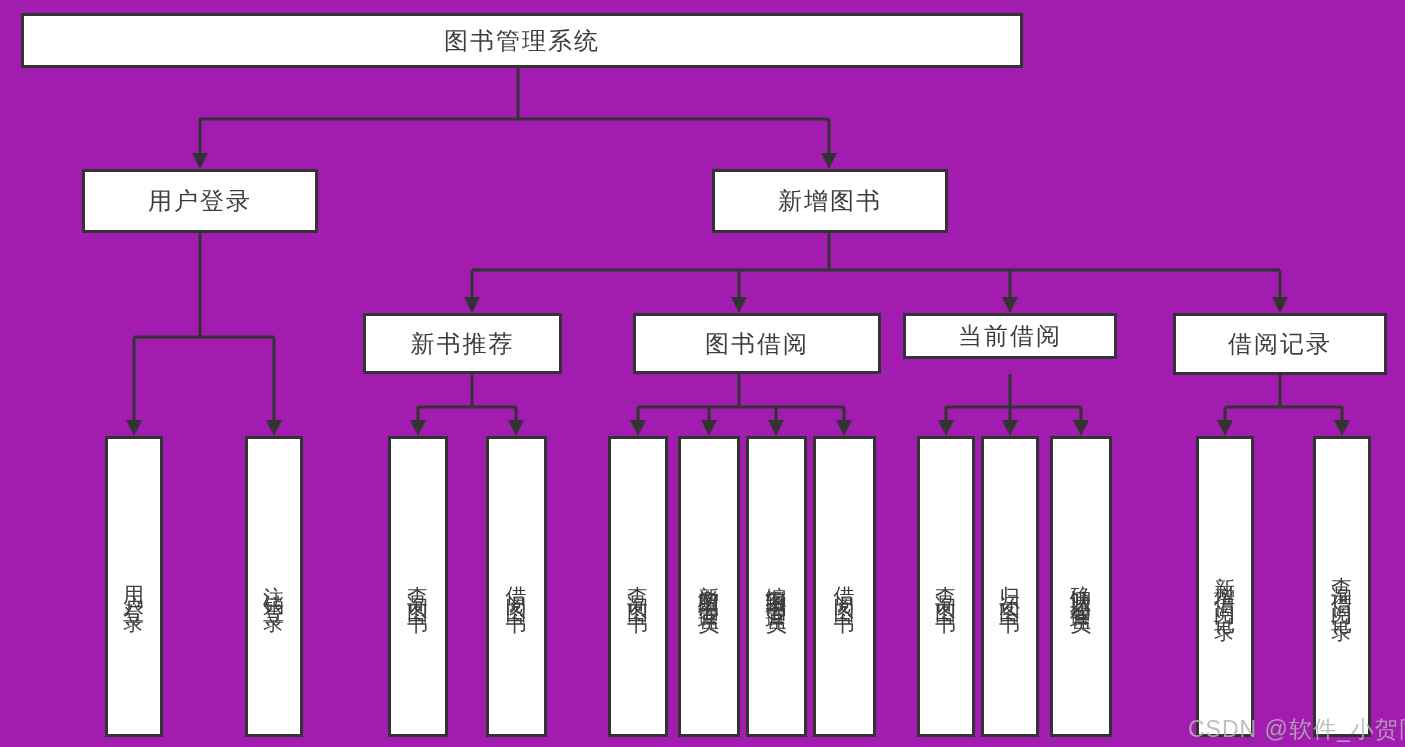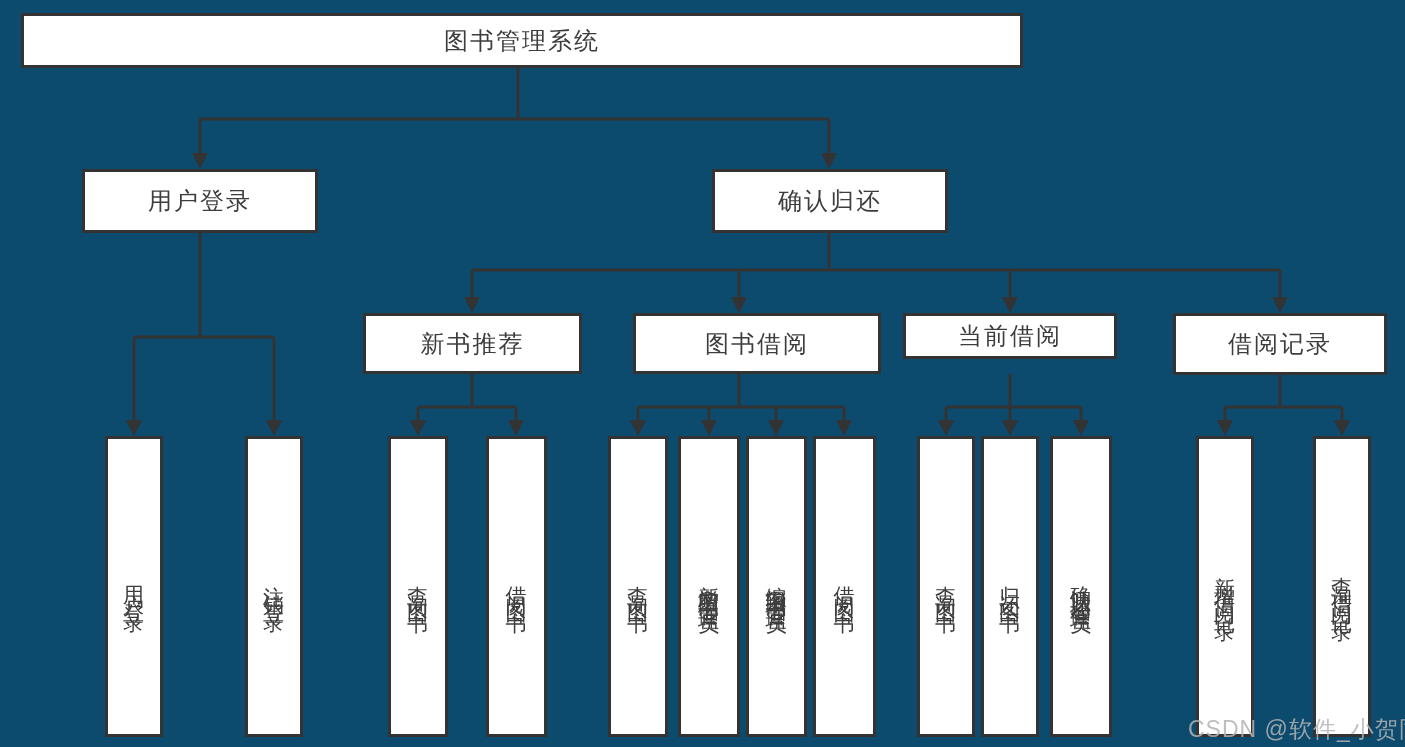--- a/index.html
+++ b/index.html
@@ -1,20 +1,20 @@
 <!DOCTYPE html>
 <html><head>
 <meta charset="utf-8">
 <style>
   html, body { margin: 0; padding: 0; background: #ffffff; }
   #canvas {
     position: relative;
     width: 1405px;
     height: 747px;
-    background: #0c4a6e;
+    background: #a21caf;
     overflow: hidden;
     font-family: "Liberation Sans", "DejaVu Sans", sans-serif;
   }
   #connectors {
     position: absolute;
     left: 0; top: 0;
     z-index: 0;
   }
   .box {
     position: absolute;
@@ -83,23 +83,23 @@
       <polygon points="1010,436 1002,420 1018,420"></polygon>
       <polygon points="1081,436 1073,420 1089,420"></polygon>
       <polygon points="1225,436 1217,420 1233,420"></polygon>
       <polygon points="1342,436 1334,420 1350,420"></polygon>
     </g>
   </svg>
 
   <div class="box h-box" style="left:21px; top:13px; width:1002px; height:55px;">图书管理系统</div>
 
   <div class="box h-box" style="left:82px; top:169px; width:236px; height:64px;">用户登录</div>
-  <div class="box h-box" style="left:712px; top:169px; width:236px; height:64px;">确认归还</div>
+  <div class="box h-box" style="left:712px; top:169px; width:236px; height:64px;">新增图书</div>
 
-  <div class="box h-box" style="left:363px; top:313px; width:219px; height:61px;">新书推荐</div>
+  <div class="box h-box" style="left:363px; top:313px; width:199px; height:61px;">新书推荐</div>
   <div class="box h-box" style="left:633px; top:313px; width:248px; height:61px;">图书借阅</div>
   <div class="box h-box" style="left:903px; top:313px; width:214px; height:46px;">当前借阅</div>
   <div class="box h-box" style="left:1173px; top:313px; width:214px; height:62px;">借阅记录</div>
 
   <div class="box v-box" style="left:105px; top:436px; width:58px; height:301px;">
     <span>用户登录</span>
   </div>
   <div class="box v-box" style="left:245px; top:436px; width:58px; height:301px;">
     <span>注销登录</span>
   </div>

